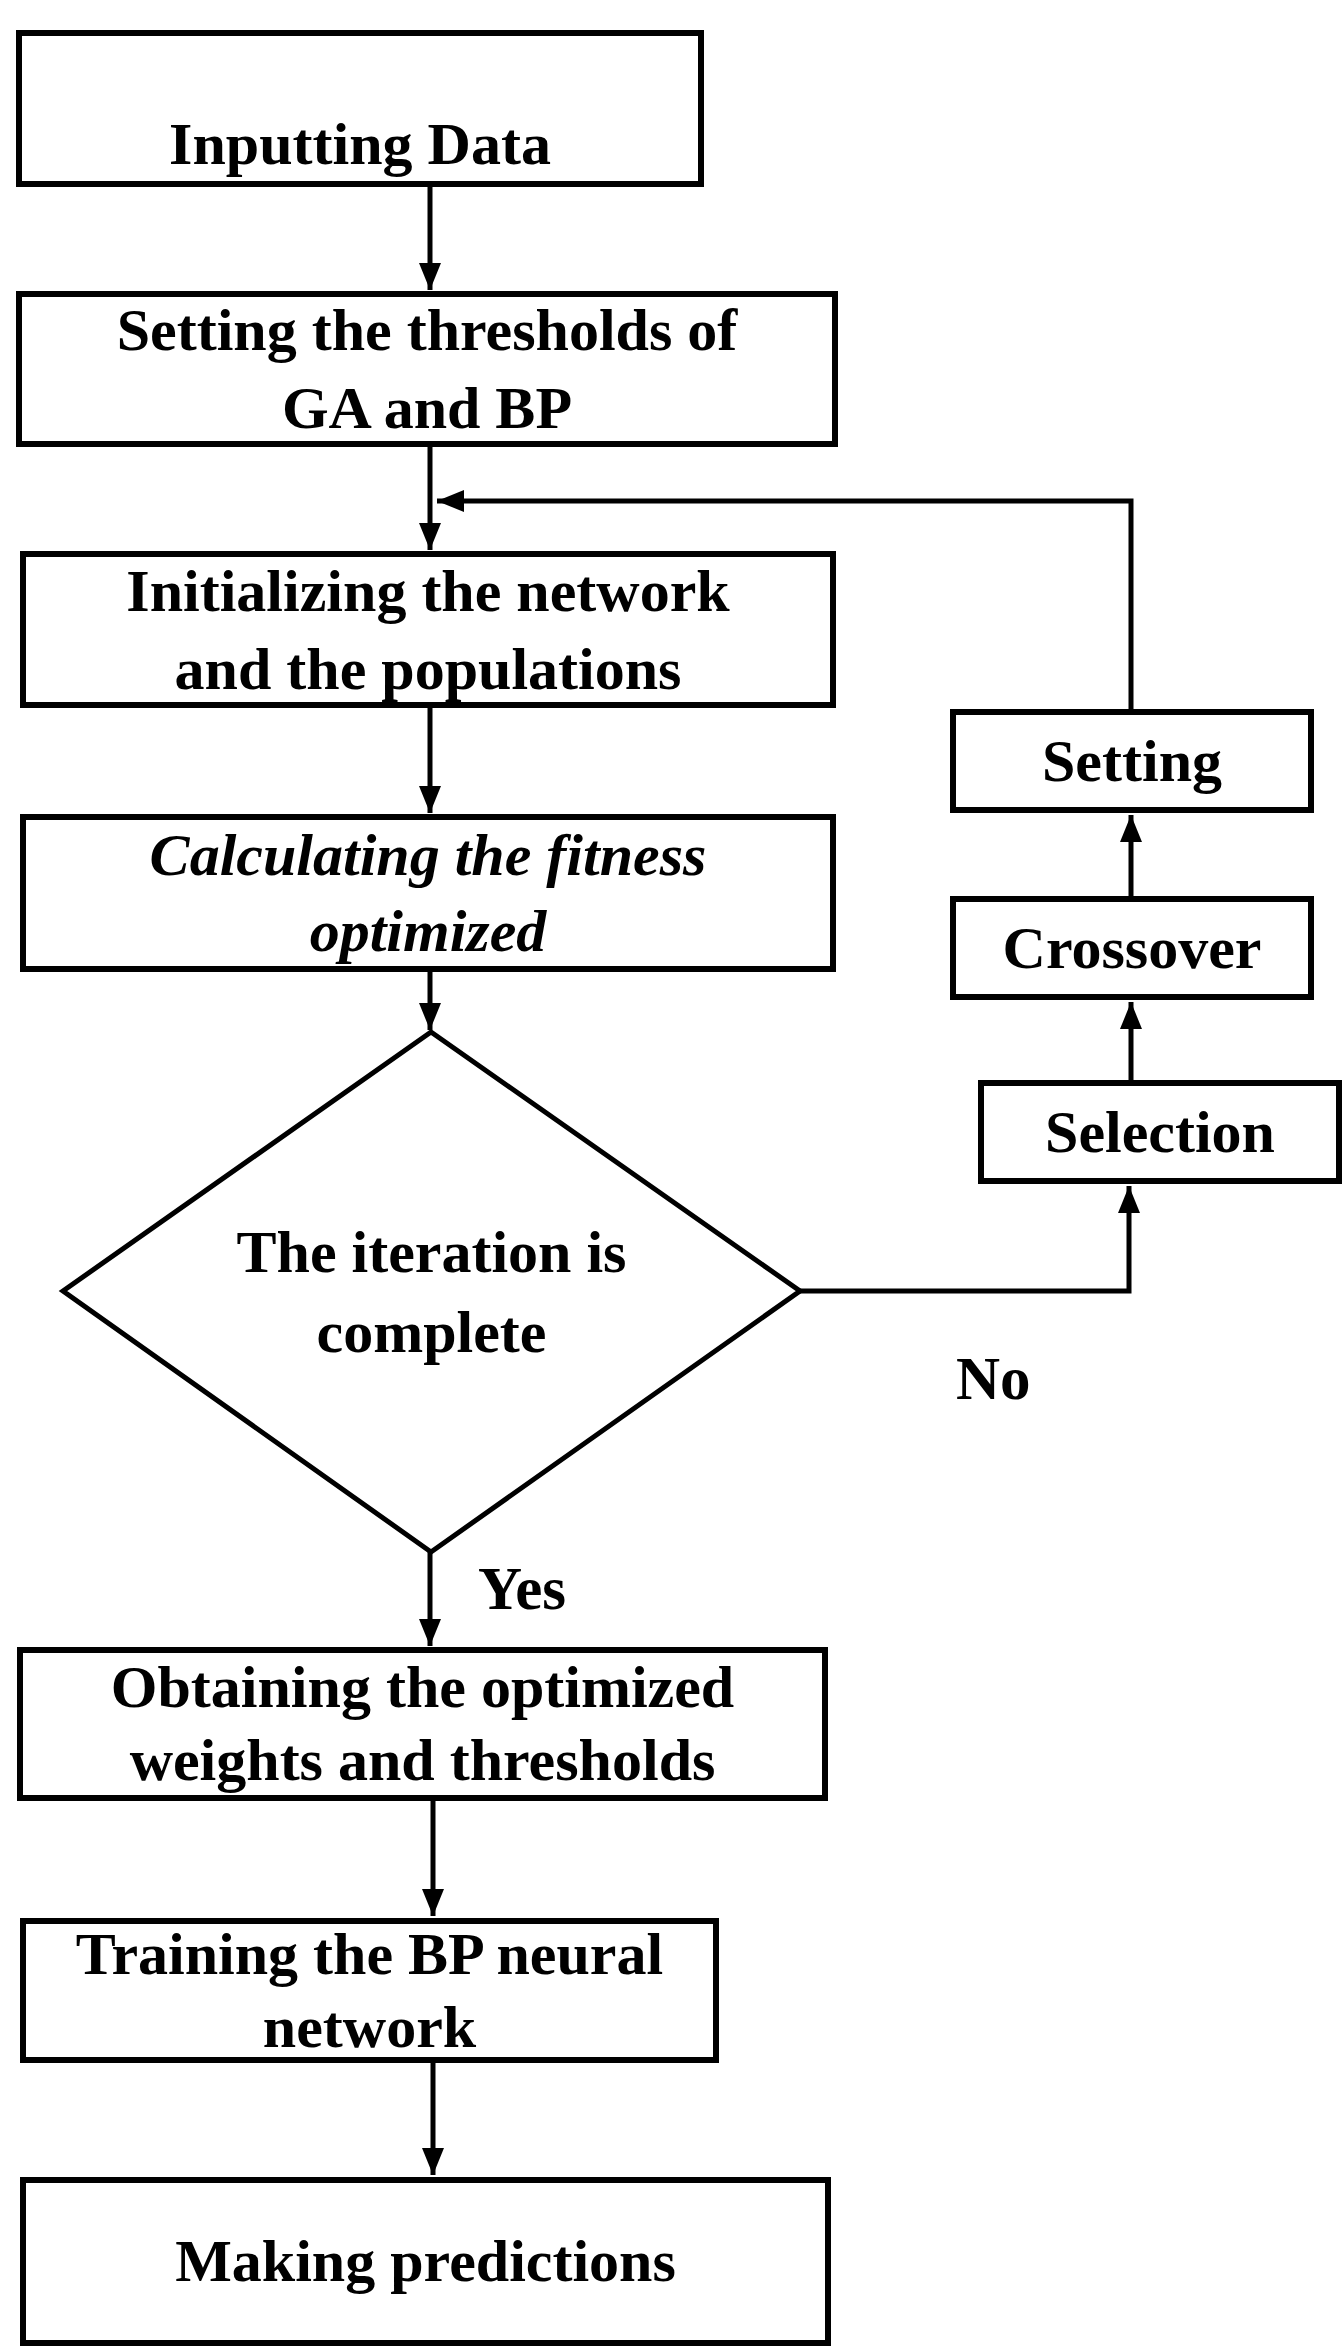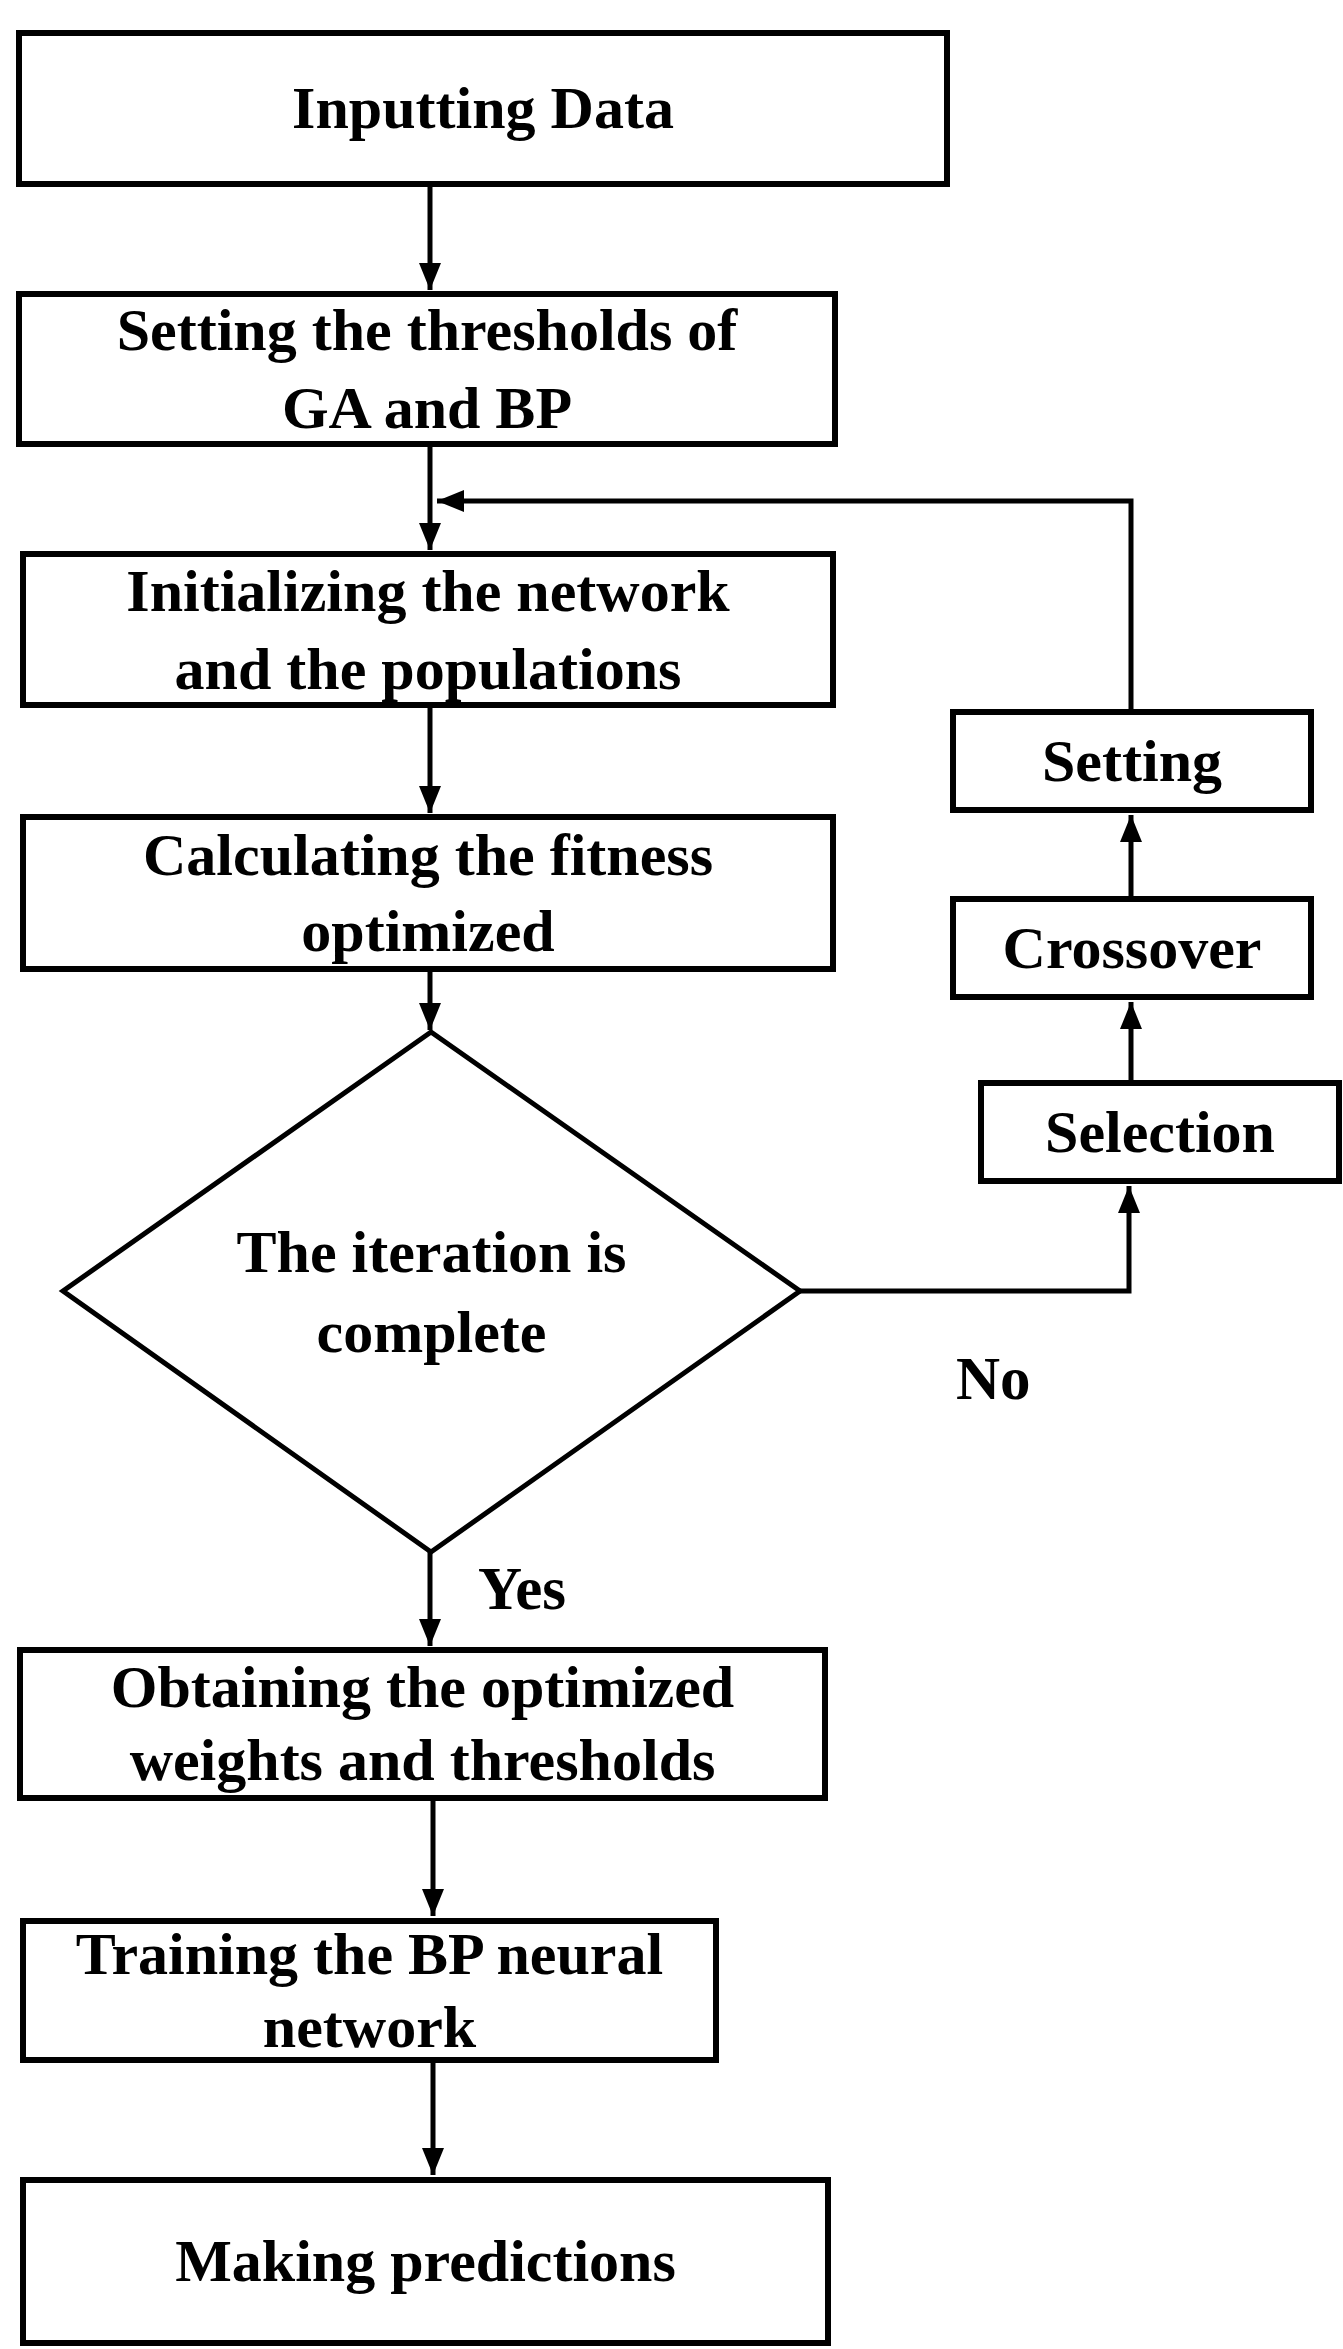--- a/index.html
+++ b/index.html
@@ -26,24 +26,24 @@
     flex-direction: column;
     align-items: center;
     justify-content: center;
     text-align: center;
     font-weight: 700;
     font-size: 60px;
     line-height: 73px;
   }
   .box .lbl { display: block; white-space: nowrap; }
   
-  #b-inputting   { left: 16px;  top: 30px;   width: 934px; height: 157px; }
+  #b-inputting   { left: 16px;  top: 30px;   width: 688px; height: 157px; justify-content: flex-end; }
   #b-setting     { left: 16px;  top: 291px;  width: 822px; height: 156px; line-height: 78px; }
   #b-initializing{ left: 20px;  top: 551px;  width: 816px; height: 157px; line-height: 78px; }
-  #b-calculating { left: 20px;  top: 814px;  width: 816px; height: 158px; line-height: 76px; }
+  #b-calculating { left: 20px;  top: 814px;  width: 816px; height: 158px; line-height: 76px; font-style: italic; }
   #b-obtaining   { left: 17px;  top: 1647px; width: 811px; height: 154px; }
   #b-training    { left: 20px;  top: 1918px; width: 699px; height: 145px; }
   #b-predictions { left: 20px;  top: 2177px; width: 811px; height: 169px; }
   
   #b-mutation    { left: 950px; top: 709px;  width: 364px; height: 104px; }
   #b-crossover   { left: 950px; top: 896px;  width: 364px; height: 104px; }
   #b-selection   { left: 950px; top: 1080px; width: 364px; height: 104px; margin-left: 28px; }
   
   .diamond-label {
     position: absolute;

